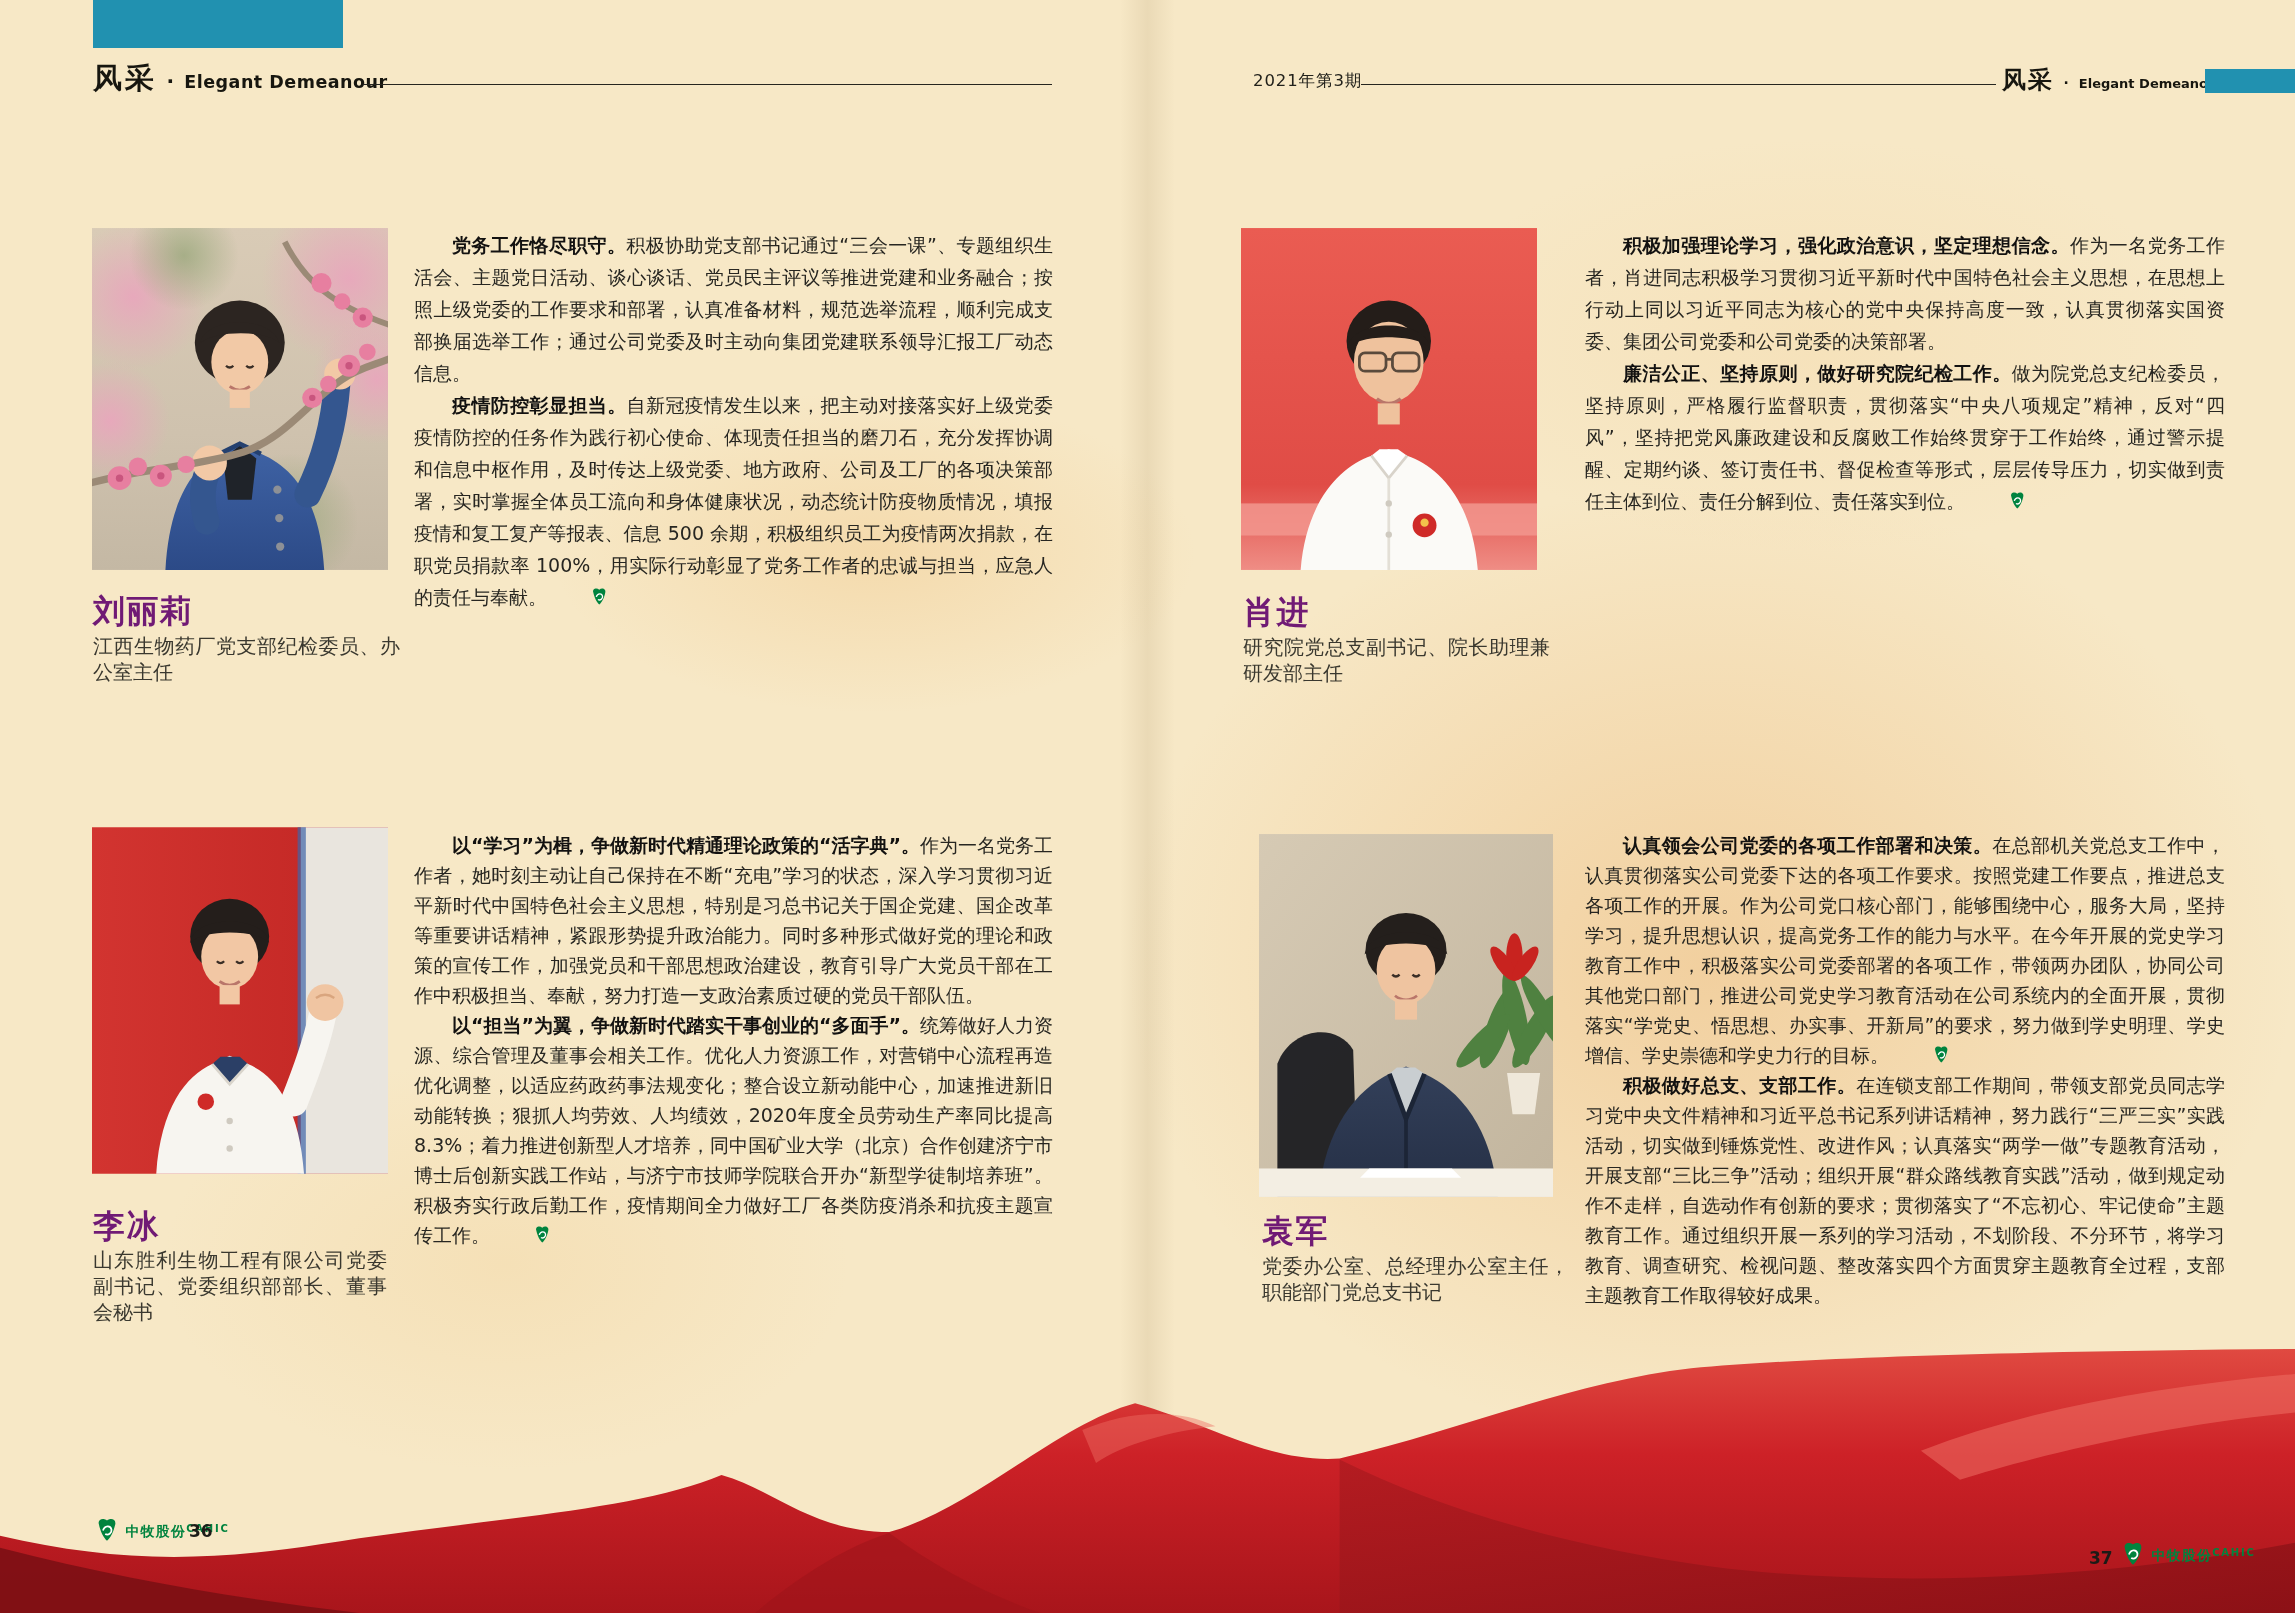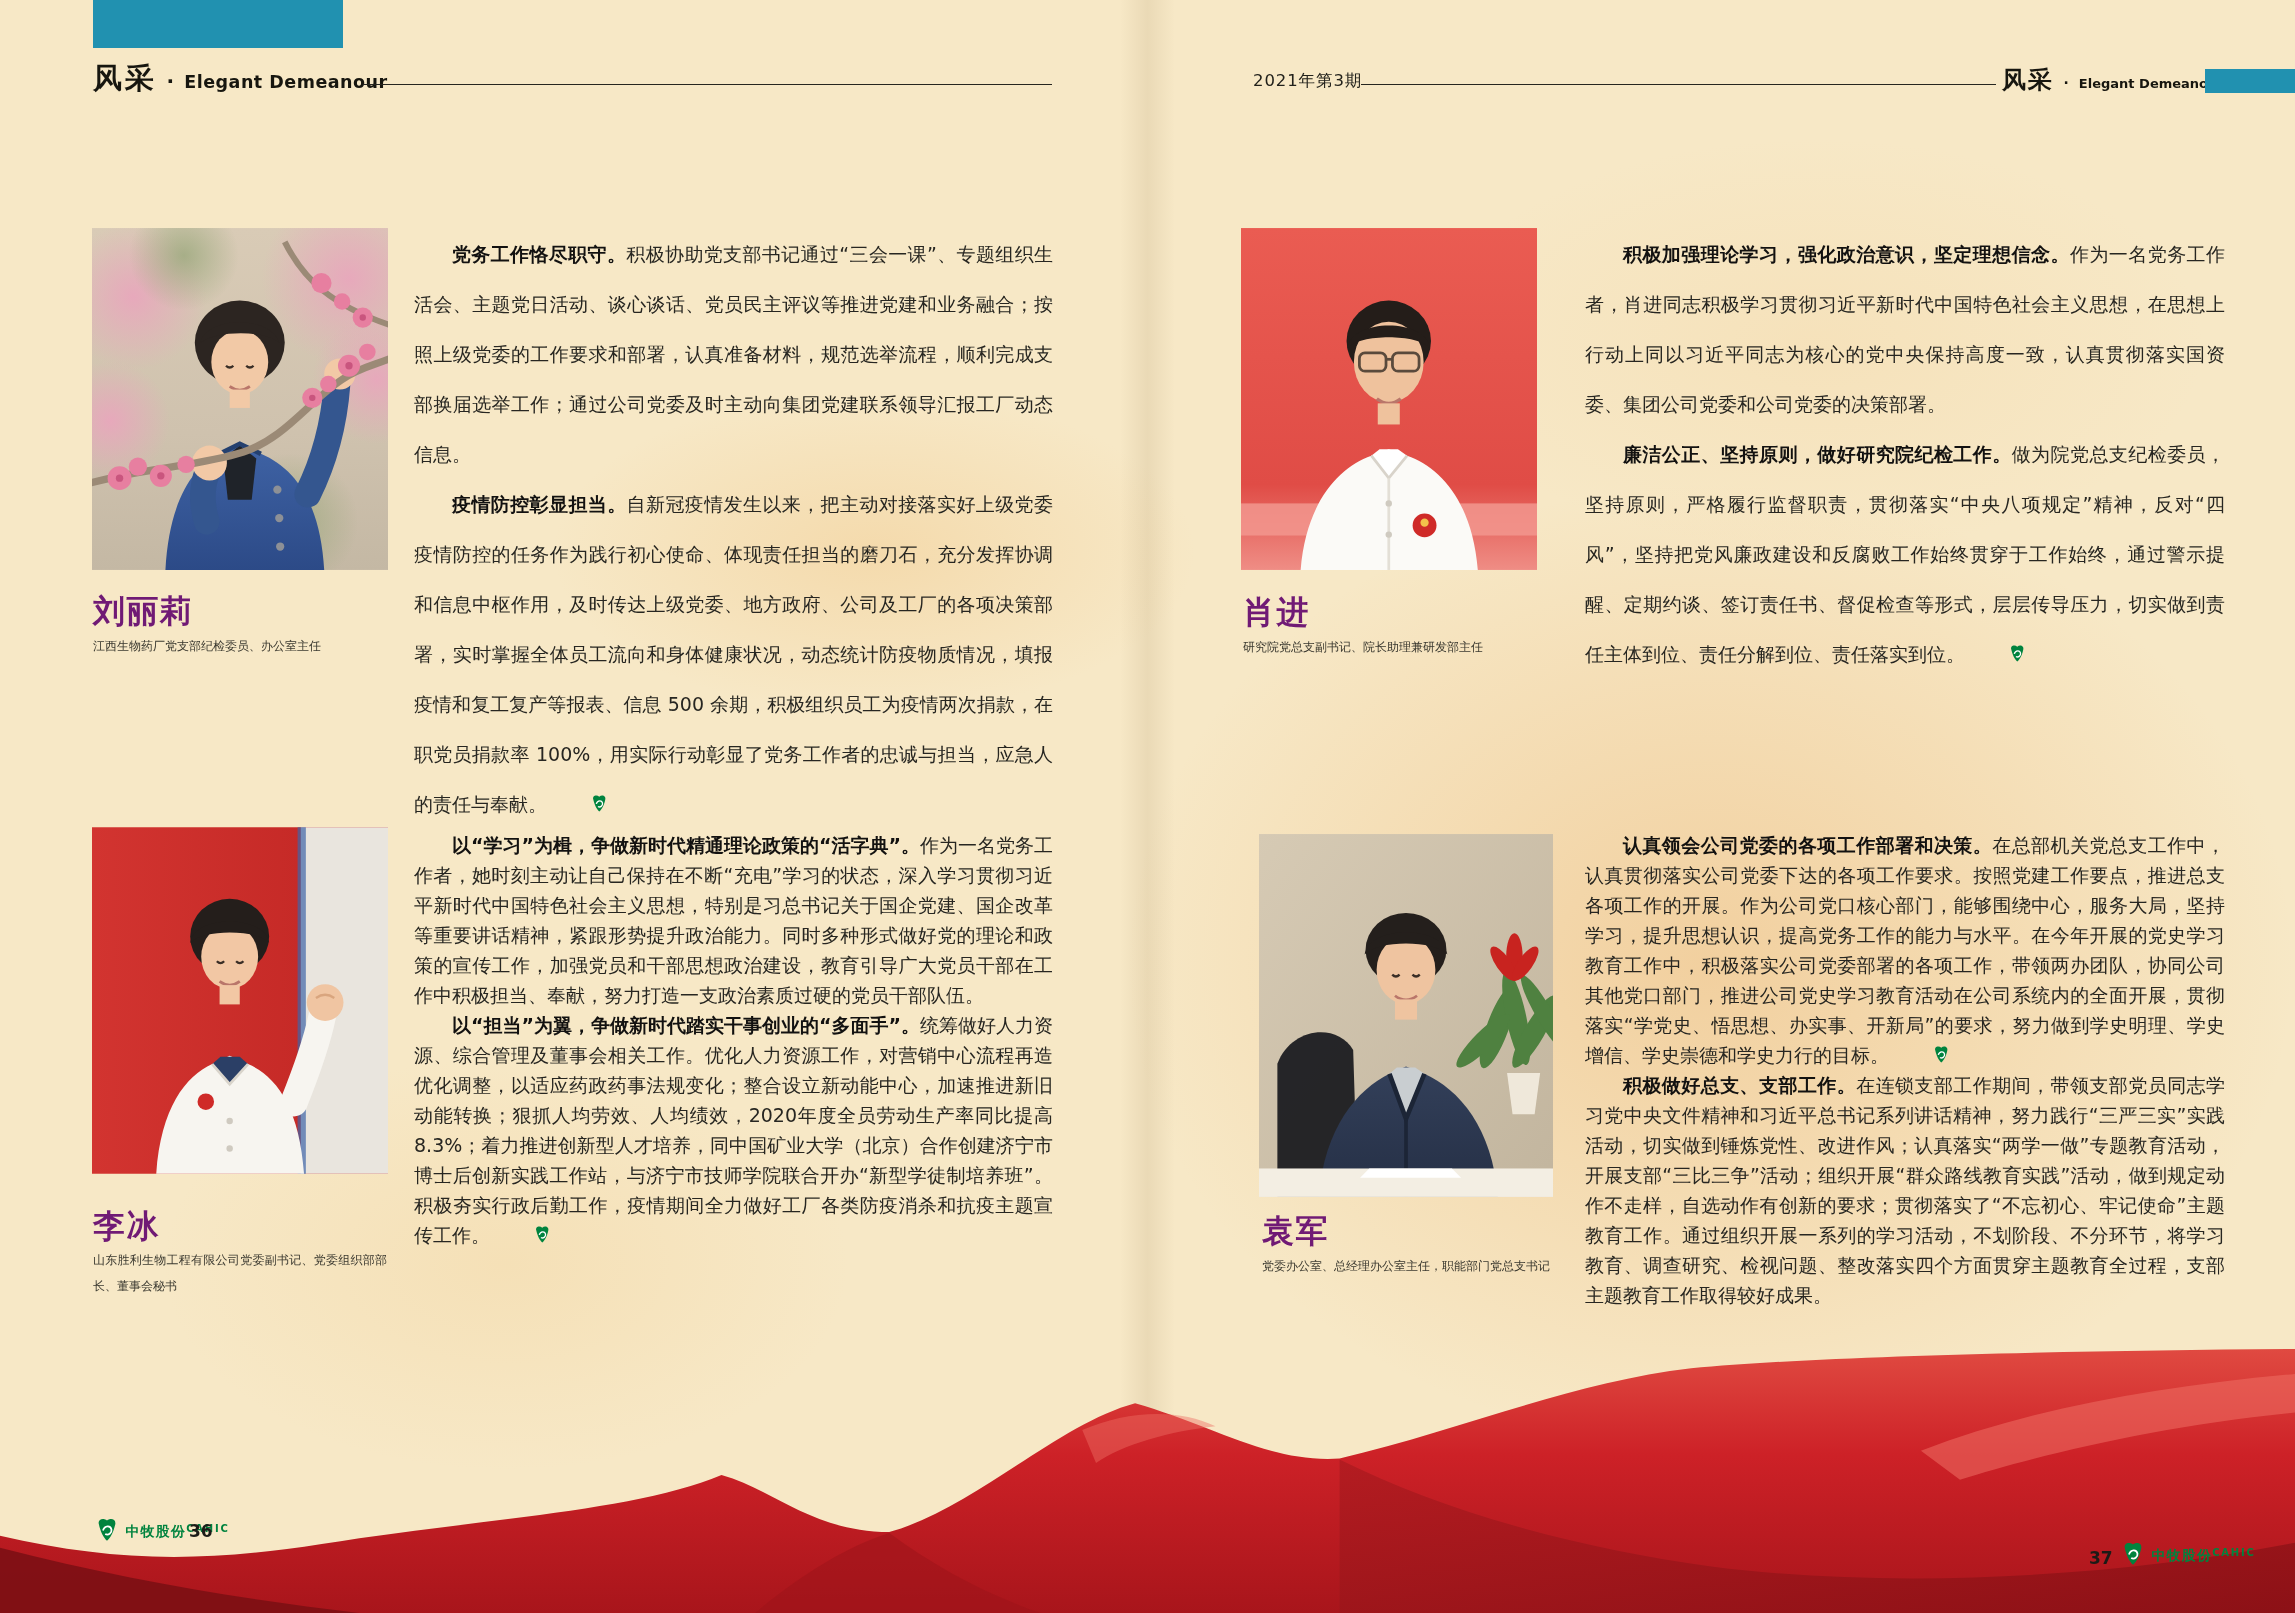--- a/index.html
+++ b/index.html
@@ -28,27 +28,27 @@
   .hdr-dot{font-size:20px;font-weight:900;}
   .hdr-en-l{font-size:17.5px;font-weight:600;letter-spacing:0.5px;}
   .rule{background:#26251f;height:1.4px;}
   .rule-left{left:363px;top:84px;width:689px;}
   .rule-right{left:1361px;top:84px;width:635px;}
   .issue{left:1253px;top:70px;font-size:16.5px;color:#22211b;letter-spacing:0.9px;}
   .hdr-right{left:2002px;top:64px;}
   .hdr-zh-r{font-size:24px;font-weight:900;letter-spacing:1.8px;}
   .hdr-en-r{font-size:13px;font-weight:600;}
   
-  .col{position:absolute;text-align:justify;color:#272621;font-size:19px;line-height:50px;}
+  .col{position:absolute;text-align:justify;color:#272621;font-size:19px;line-height:32px;}
   .col.tight{line-height:30px;}
   .col p{margin:0;text-indent:38px;}
   .col .lead{font-weight:bold;color:#121110;}
   .endmark{display:inline-block;width:16.5px;height:19.3px;margin-left:6.4px;vertical-align:-1.8px;}
   .pname{position:absolute;font-size:32px;font-weight:bold;color:#701a75;letter-spacing:1.4px;}
-  .ptitle{position:absolute;font-size:12px;line-height:26px;color:#3a382f;text-align:justify;}
+  .ptitle{position:absolute;font-size:20px;line-height:26px;color:#3a382f;text-align:justify;}
   .tw-a{width:307px;}
   .tw-b{width:294px;}
   .photo{position:absolute;display:block;overflow:hidden;}
   .photo svg{display:block;width:100%;height:100%;}
   
   .pagenum{position:absolute;font-size:17px;font-weight:600;color:#1c1b17;}
   .logo{position:absolute;display:flex;align-items:center;gap:6.4px;}
   .logo .txt{display:flex;flex-direction:row;line-height:1.05;}
   .logo .zh{font-size:13.8px;font-weight:bold;color:#00833e;letter-spacing:1.4px;}
   .logo .en{font-size:10px;font-weight:800;color:#00833e;letter-spacing:1.8px;}

